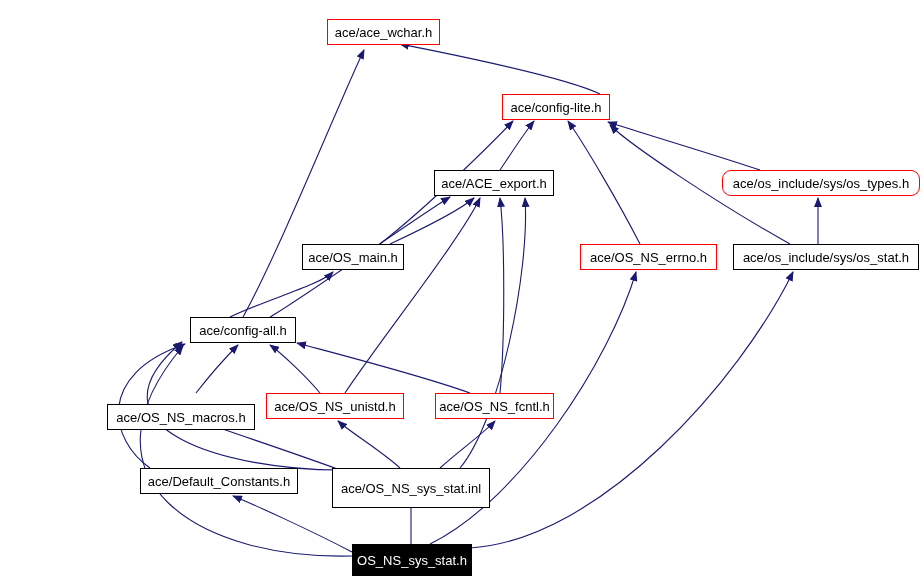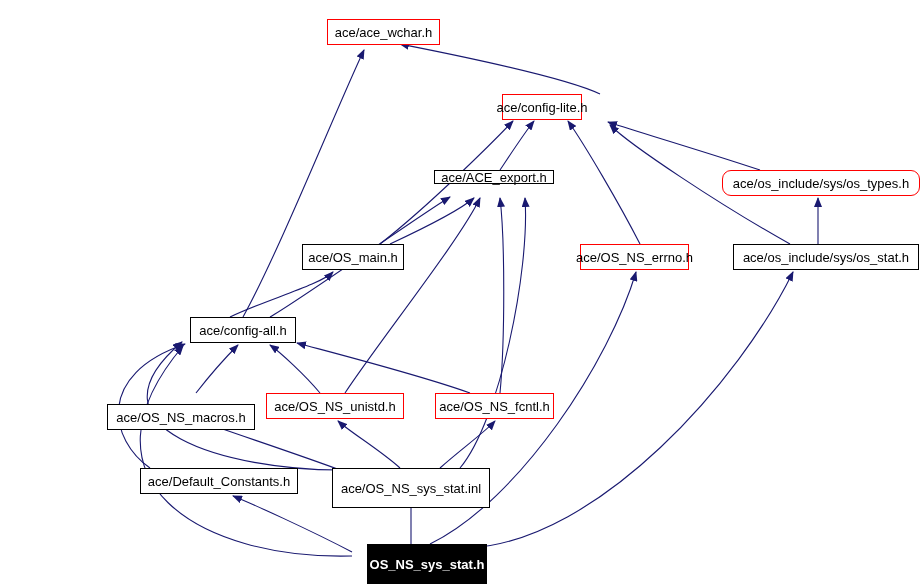--- a/index.html
+++ b/index.html
@@ -47,27 +47,27 @@
         <path d="M 352,556 C 200,560 70,480 183,346" fill="none" stroke="#191970" stroke-width="1.1" marker-end="url(#ah)"></path>
         <path d="M 340,470 C 300,455 230,432 200,421" fill="none" stroke="#191970" stroke-width="1.1" marker-end="url(#ah)"></path>
         <path d="M 400,468 C 380,450 350,432 338,421" fill="none" stroke="#191970" stroke-width="1.1" marker-end="url(#ah)"></path>
         <path d="M 440,468 C 460,450 485,432 495,421" fill="none" stroke="#191970" stroke-width="1.1" marker-end="url(#ah)"></path>
         <path d="M 352,552 C 310,530 255,505 233,496" fill="none" stroke="#191970" stroke-width="1.1" marker-end="url(#ah)"></path>
         <path d="M 411,544 L 411,496" fill="none" stroke="#191970" stroke-width="1.1" marker-end="url(#ah)"></path>
       </g>
   </svg>
   <div id="nodes">
       <div class="node red" style="left: 327px; top: 19px; width: 113px; height: 26px;">ace/ace_wchar.h</div>
-      <div class="node red" style="left: 502px; top: 94px; width: 80px; height: 26px;">ace/config-lite.h</div>
+      <div class="node red" style="left: 502px; top: 94px; width: 108px; height: 26px;">ace/config-lite.h</div>
       <div class="node red" style="left: 722px; top: 170px; width: 198px; height: 26px; border-radius: 9px;">ace/os_include/sys/os_types.h</div>
-      <div class="node" style="left: 434px; top: 170px; width: 120px; height: 14px;">ace/ACE_export.h</div>
+      <div class="node" style="left: 434px; top: 170px; width: 120px; height: 26px;">ace/ACE_export.h</div>
       <div class="node" style="left: 302px; top: 244px; width: 102px; height: 26px;">ace/OS_main.h</div>
-      <div class="node red" style="left: 580px; top: 244px; width: 109px; height: 26px;">ace/OS_NS_errno.h</div>
+      <div class="node red" style="left: 580px; top: 244px; width: 137px; height: 26px;">ace/OS_NS_errno.h</div>
       <div class="node" style="left: 733px; top: 244px; width: 186px; height: 26px;">ace/os_include/sys/os_stat.h</div>
       <div class="node" style="left: 190px; top: 317px; width: 106px; height: 26px;">ace/config-all.h</div>
       <div class="node" style="left: 107px; top: 404px; width: 148px; height: 26px;">ace/OS_NS_macros.h</div>
       <div class="node red" style="left: 266px; top: 393px; width: 138px; height: 26px;">ace/OS_NS_unistd.h</div>
       <div class="node red" style="left: 435px; top: 393px; width: 119px; height: 26px;">ace/OS_NS_fcntl.h</div>
       <div class="node" style="left: 140px; top: 468px; width: 158px; height: 26px;">ace/Default_Constants.h</div>
       <div class="node" style="left: 332px; top: 468px; width: 158px; height: 40px;">ace/OS_NS_sys_stat.inl</div>
-      <div class="node current" style="left: 367px; top: 544px; width: 120px; height: 40px; font-weight: bold;">OS_NS_sys_stat.h</div>
+      <div class="node current" style="left: 352px; top: 544px; width: 120px; height: 32px;">OS_NS_sys_stat.h</div>
     </div>
 </div>
 
 </body></html>

